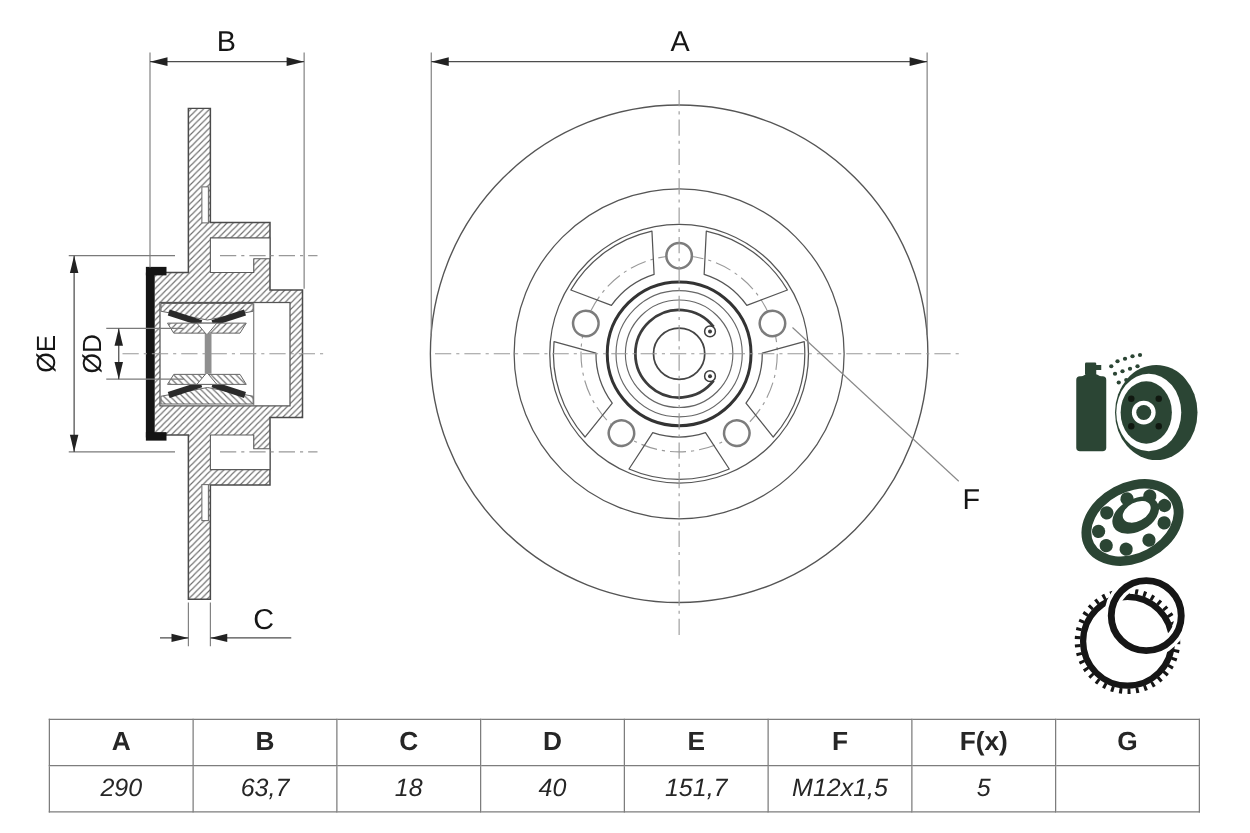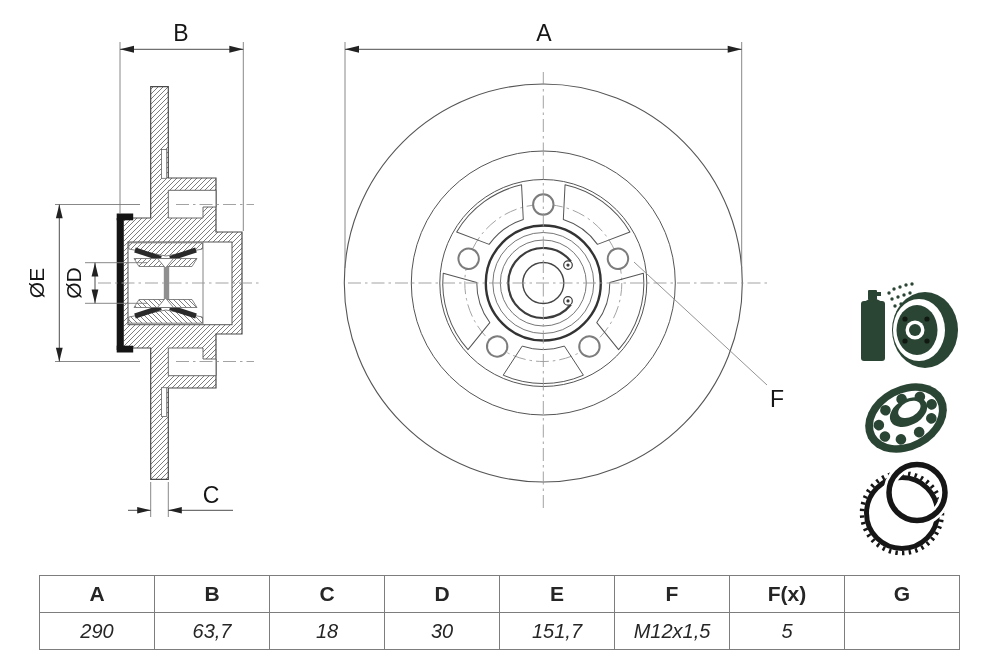--- a/index.html
+++ b/index.html
@@ -233,21 +233,21 @@
       <th>F</th>
       <th>F(x)</th>
       <th>G</th>
     </tr>
   </thead>
   <tbody>
     <tr>
       <td>290</td>
       <td>63,7</td>
       <td>18</td>
-      <td>30</td>
+      <td>40</td>
       <td>151,7</td>
       <td>M12x1,5</td>
       <td>5</td>
       <td></td>
     </tr>
   </tbody>
 </table>
 
 </div>
 

